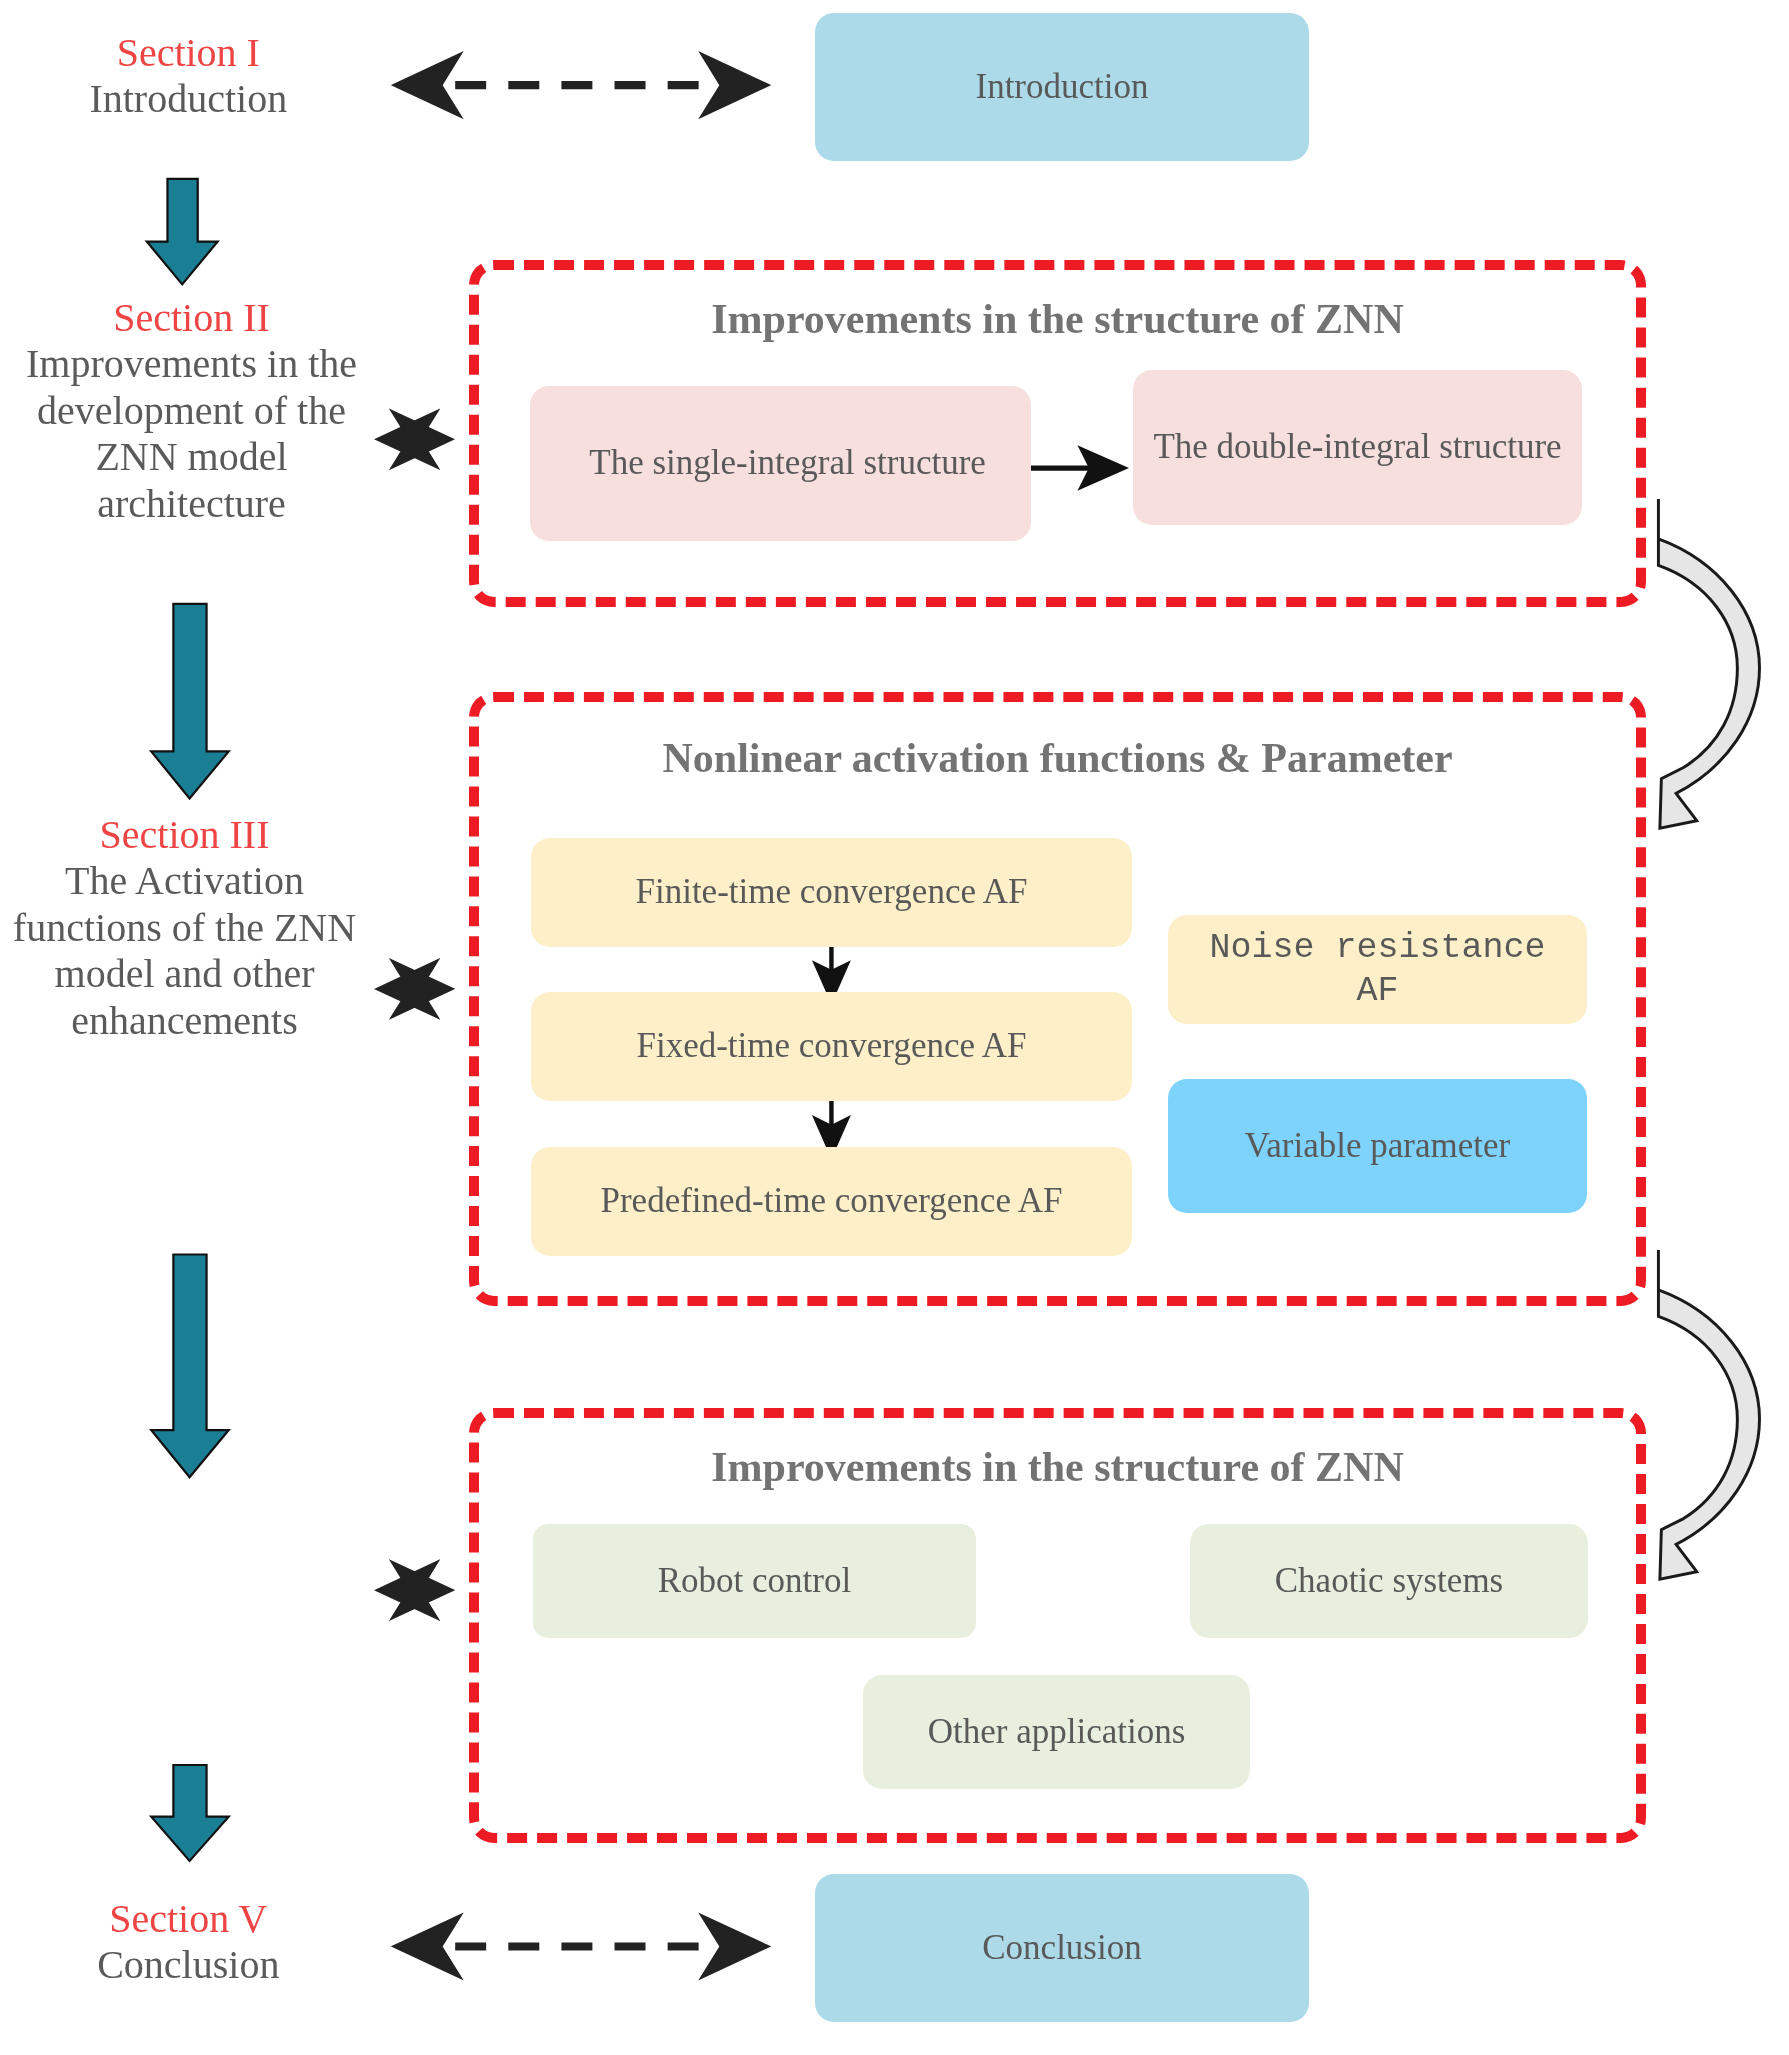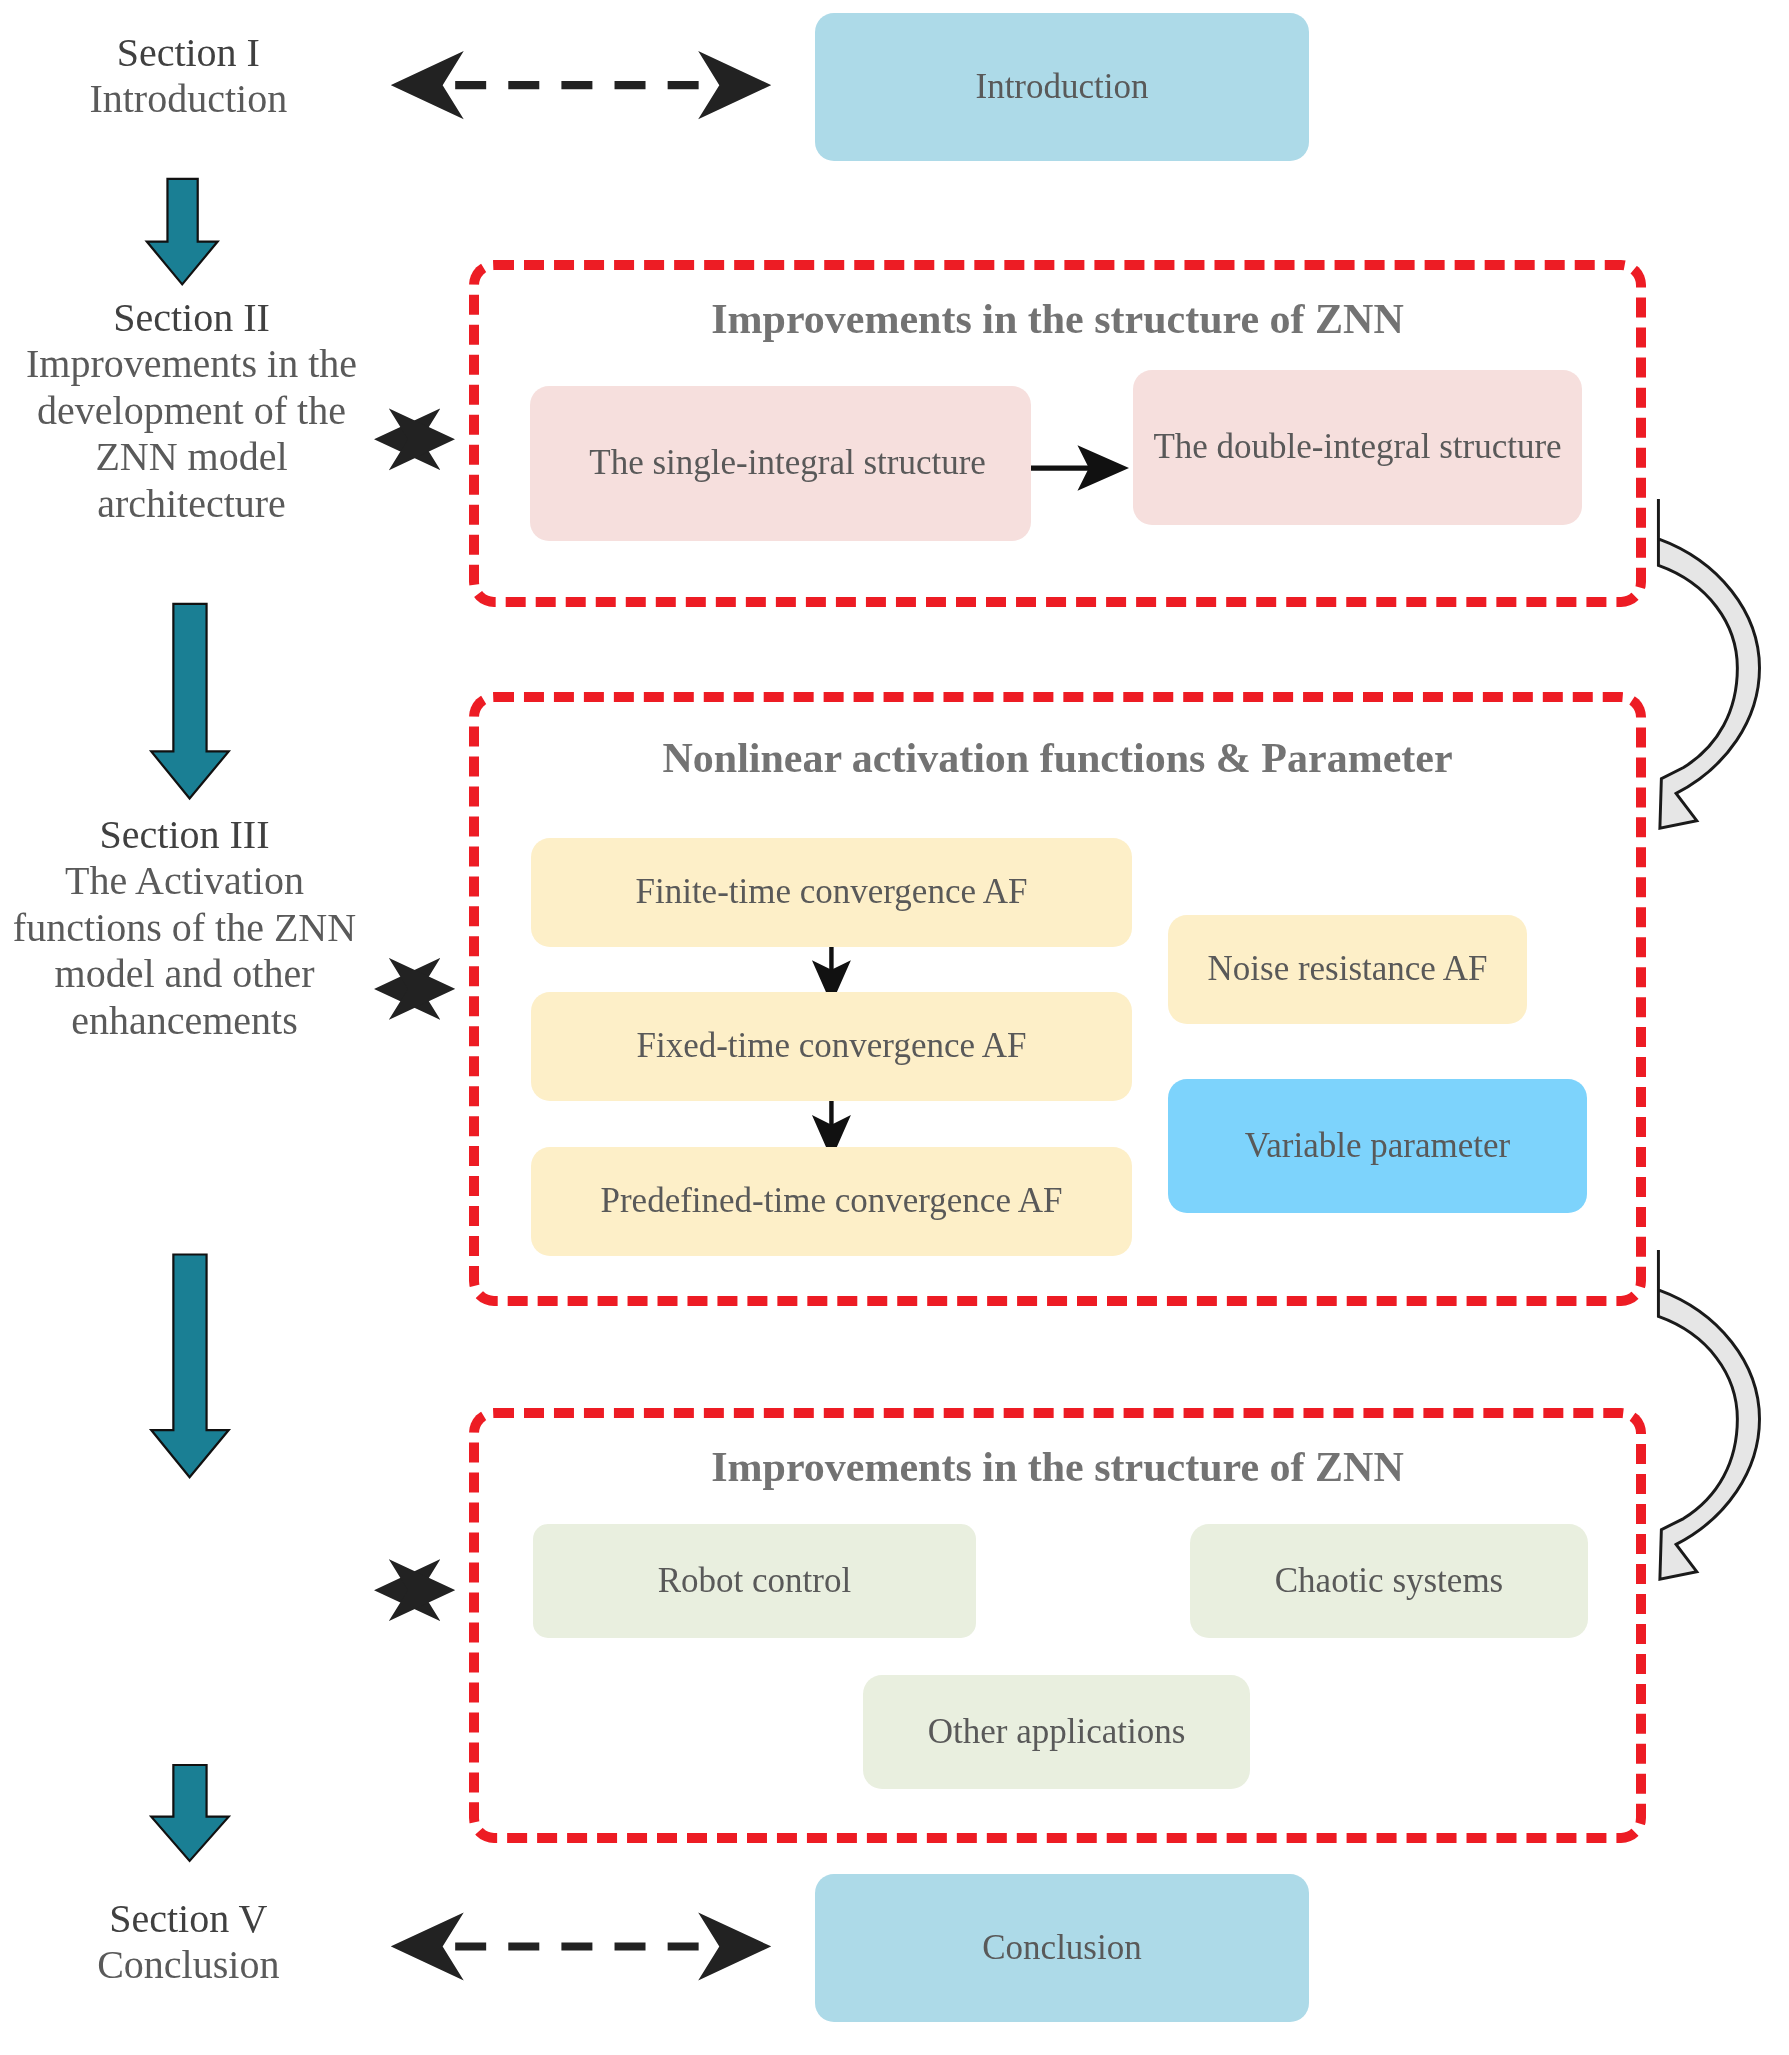--- a/index.html
+++ b/index.html
@@ -9,21 +9,21 @@
     -webkit-font-smoothing:antialiased;
   }
   .canvas{position:absolute;left:0;top:0;width:1789px;height:2056px;}
 
   
   .seclabel{
     position:absolute;text-align:center;line-height:1.16;
     color:#5a5a5a;font-size:40px;
   }
   .seclabel .sec-no{
-    display:block;color:#404040;white-space:nowrap;
+    display:block;color:#ef4444;white-space:nowrap;
   }
   .seclabel .sec-desc{display:block;}
 
   
   .rbox{
     position:absolute;display:flex;align-items:center;justify-content:center;
     text-align:center;color:#595959;font-size:35px;line-height:1.22;
     border-radius:19px;box-sizing:border-box;padding:5.9px 11.8px;
   }
   .rbox.blue{background:#addae8;}
@@ -157,21 +157,21 @@
   <div class="rbox pink" style="left:530px;top:386px;width:501px;height:155px;padding-left:26px;">The single-integral structure</div>
   <div class="rbox pink" style="left:1133px;top:370px;width:449px;height:155px;">The double-integral structure</div>
 
   <div class="panel" style="left:469px;top:692px;width:1177px;height:614px;"></div>
   <div class="panel-title" style="left:469px;top:734px;width:1177px;">Nonlinear activation functions  &amp;  Parameter</div>
 
   <div class="rbox yellow" style="left:531px;top:838px;width:601px;height:109px;">Finite-time convergence AF</div>
   <div class="rbox yellow" style="left:531px;top:992px;width:601px;height:109px;">Fixed-time convergence AF</div>
   <div class="rbox yellow" style="left:531px;top:1147px;width:601px;height:109px;">Predefined-time convergence AF</div>
 
-  <div class="rbox yellow" style="left:1168px;top:915px;width:359px;height:109px;">Noise resistance AF</div>
+  <div class="rbox yellow" style="left:1168px;top:915px;width:419px;height:109px;font-family:Liberation Mono, monospace;">Noise resistance AF</div>
   <div class="rbox orange" style="left:1168px;top:1079px;width:419px;height:134px;">Variable parameter</div>
 
   <div class="panel" style="left:469px;top:1408px;width:1177px;height:435px;"></div>
   <div class="panel-title" style="left:469px;top:1443px;width:1177px;">Improvements in the structure of  ZNN</div>
 
   <div class="rbox green" style="left:533px;top:1524px;width:443px;height:114px;border-radius:15px;">Robot control</div>
   <div class="rbox green" style="left:1190px;top:1524px;width:398px;height:114px;">Chaotic systems</div>
   <div class="rbox green" style="left:863px;top:1675px;width:387px;height:114px;">Other  applications</div>
 
 </div>

